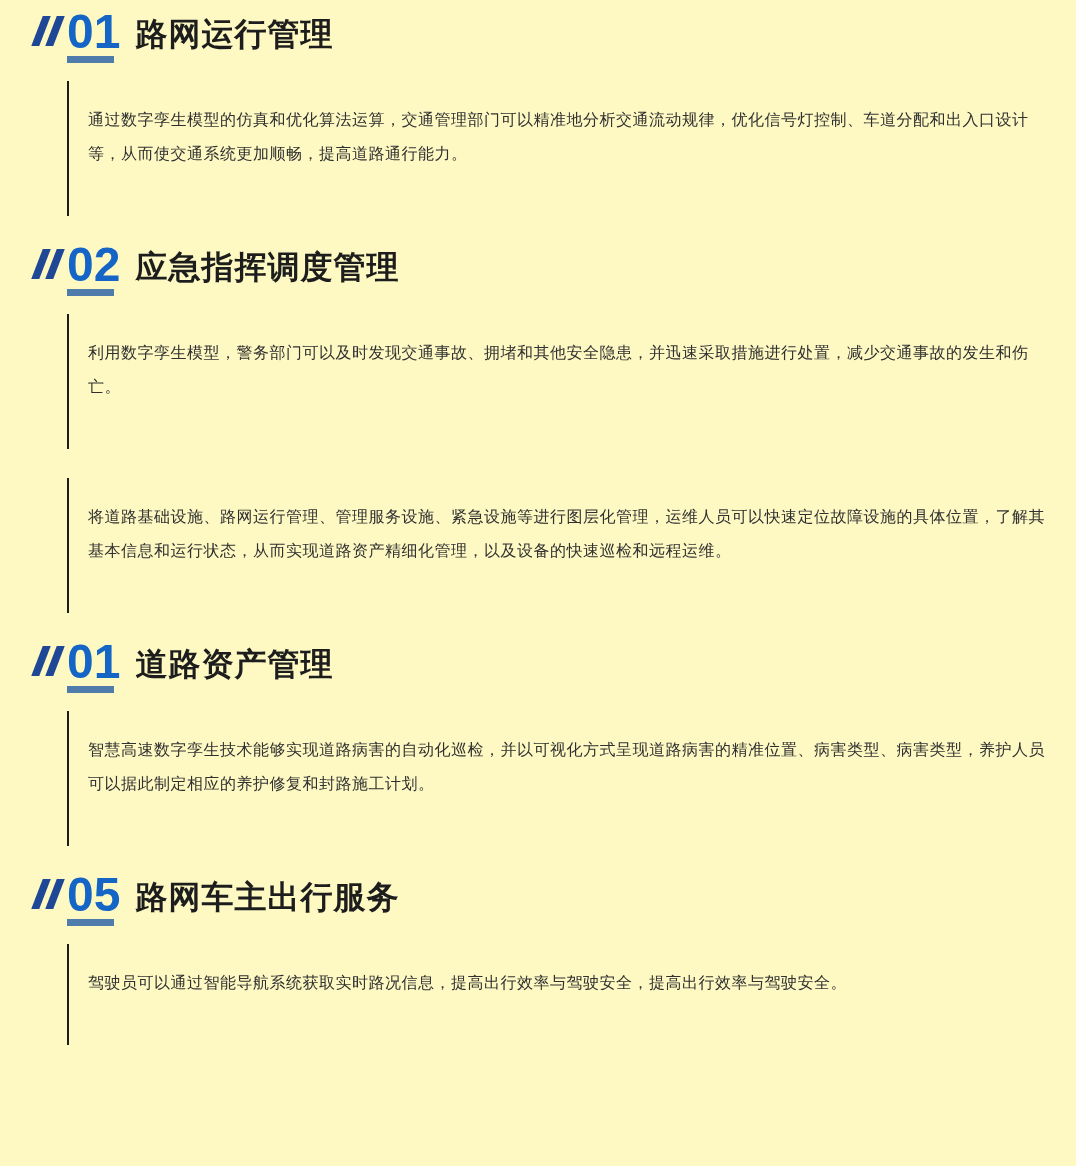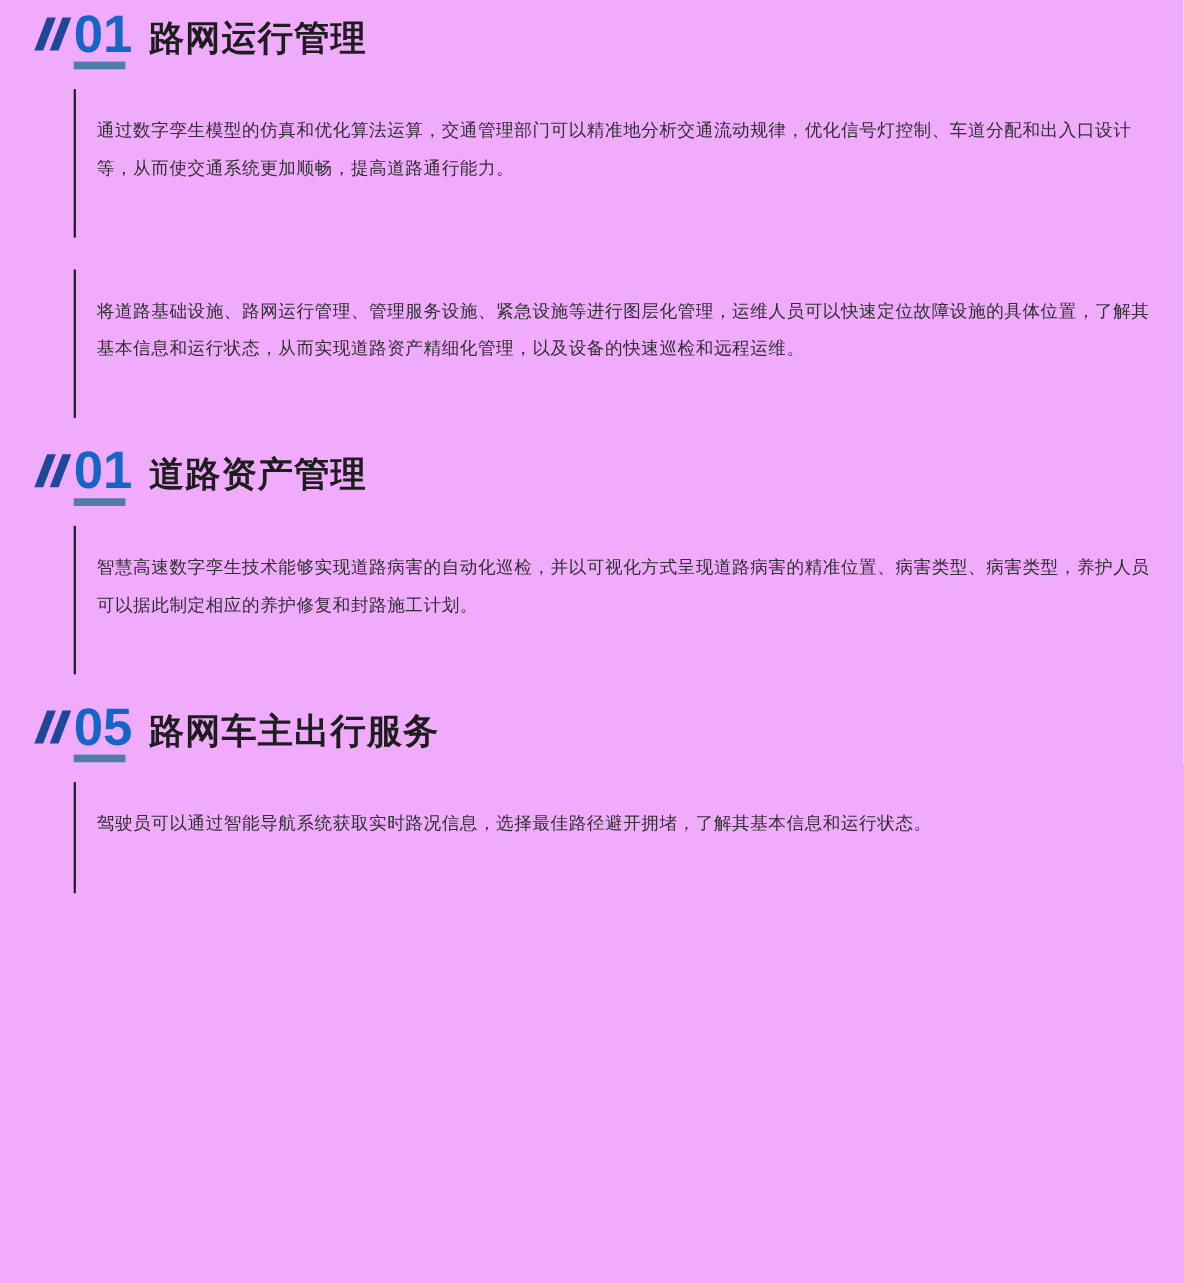--- a/index.html
+++ b/index.html
@@ -7,21 +7,21 @@
     padding: 0;
     background: #ffffff;
   }
   .page {
     position: relative;
     width: 1076px;
     height: 1166px;
     overflow: hidden;
     box-sizing: border-box;
     padding: 12px 28px 0 35px;
-    background: #f0abfc;
+    background: #fef9c3;
     font-family: "Liberation Sans", "DejaVu Sans", sans-serif;
   }
   .section + .section {
     margin-top: 29px;
   }
   .sec-header {
     display: flex;
     align-items: flex-start;
   }
   .slashes {
@@ -102,20 +102,37 @@
         <div class="underline"></div>
       </div>
       <div class="sec-title">路网运行管理</div>
     </div>
     <div class="body-block">
       <div class="vrule"></div>
       <p class="body-text">通过数字孪生模型的仿真和优化算法运算，交通管理部门可以精准地分析交通流动规律，优化信号灯控制、车道分配和出入口设计等，从而使交通系统更加顺畅，提高道路通行能力。</p>
     </div>
   </div>
 
+  <div class="section">
+    <div class="sec-header">
+      <div class="slashes">
+        <span class="slash"></span>
+        <span class="slash"></span>
+      </div>
+      <div class="numcol">
+        <div class="num">02</div>
+        <div class="underline"></div>
+      </div>
+      <div class="sec-title">应急指挥调度管理</div>
+    </div>
+    <div class="body-block">
+      <div class="vrule"></div>
+      <p class="body-text">利用数字孪生模型，警务部门可以及时发现交通事故、拥堵和其他安全隐患，并迅速采取措施进行处置，减少交通事故的发生和伤亡。</p>
+    </div>
+  </div>
 
   <div class="section">
     <div class="body-block">
       <div class="vrule"></div>
       <p class="body-text">将道路基础设施、路网运行管理、管理服务设施、紧急设施等进行图层化管理，运维人员可以快速定位故障设施的具体位置，了解其基本信息和运行状态，从而实现道路资产精细化管理，以及设备的快速巡检和远程运维。</p>
     </div>
   </div>
 
   <div class="section">
     <div class="sec-header">
@@ -142,17 +159,17 @@
         <span class="slash"></span>
       </div>
       <div class="numcol">
         <div class="num">05</div>
         <div class="underline"></div>
       </div>
       <div class="sec-title">路网车主出行服务</div>
     </div>
     <div class="body-block">
       <div class="vrule"></div>
-      <p class="body-text">驾驶员可以通过智能导航系统获取实时路况信息，选择最佳路径避开拥堵，了解其基本信息和运行状态。</p>
+      <p class="body-text">驾驶员可以通过智能导航系统获取实时路况信息，提高出行效率与驾驶安全，提高出行效率与驾驶安全。</p>
     </div>
   </div>
 
 </div>
 
 </body></html>

